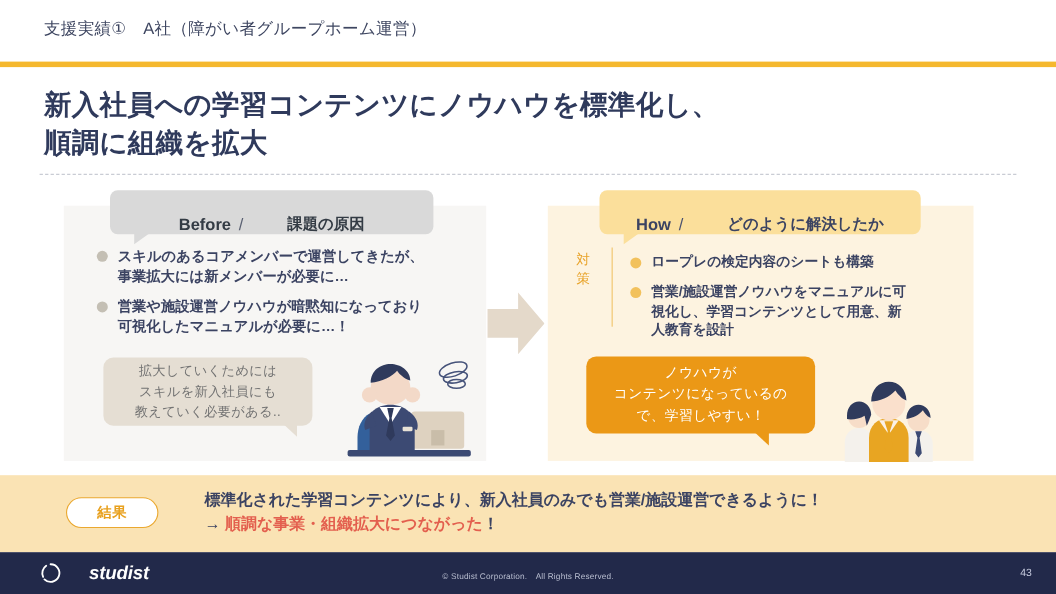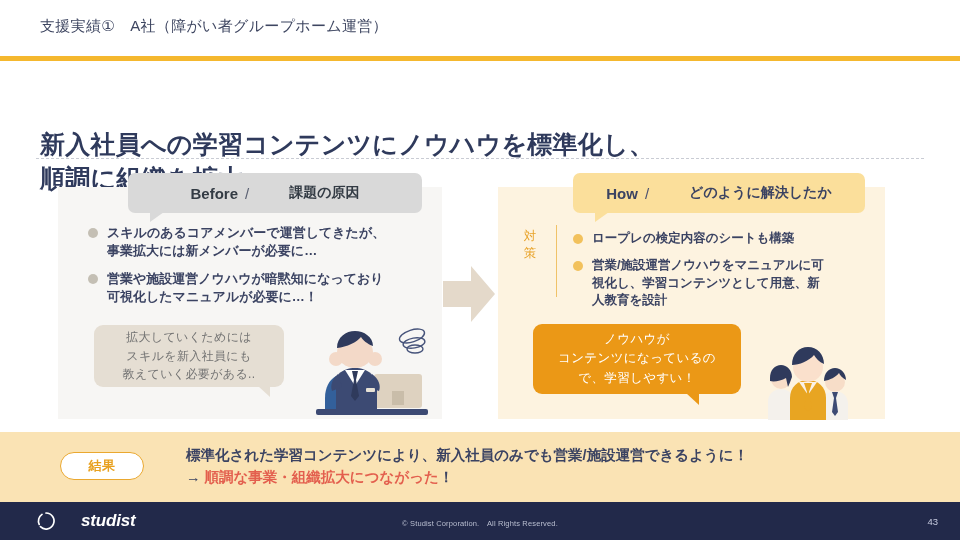--- a/index.html
+++ b/index.html
@@ -18,43 +18,43 @@
     font-size:15px; color:#3e4661; letter-spacing:.02em;
     white-space:nowrap;
   }
   .rule-amber {
     position:absolute; left:0; top:56px; width:960px; height:5px;
     background:#f5b82e;
   }
   .headline {
     position:absolute; left:40px; top:80px; width:880px;
     font-size:25px; font-weight:bold; line-height:1.34;
-    color:#2f3a5c; letter-spacing:.01em;margin-top:48px;
+    color:#2f3a5c; letter-spacing:.01em;
   }
   .headline div { white-space:nowrap; }
   .rule-dash {
     position:absolute; left:36px; top:158px; width:888px; height:0;
     border-top:1.5px dashed #c9ccd4;
   }
 
   
   .panel-before {
     position:absolute; left:58px; top:187px; width:384px; height:232px;
     background:#f7f6f4;
   }
   .panel-how {
     position:absolute; left:498px; top:187px; width:387px; height:232px;
     background:#fdf3e0;
   }
 
   
   .tab {
     position:absolute; height:40px; border-radius:7px;
-    display:flex; align-items:center; justify-content:center;
-    font-size:15px; font-weight:bold; white-space:nowrap;margin-left:28px;
+    display:flex; align-items:flex-end; justify-content:center;
+    font-size:15px; font-weight:bold; white-space:nowrap;
   }
   .tab-before { left:100px; top:173px; width:294px; background:#d9d9d9; color:#333b44; }
   .tab-how    { left:545px; top:173px; width:292px; background:#fbdf9b; color:#3b4362; }
   .tab .slash { font-weight:normal; margin:0 2px 0 7px; color:#5a6072; }
   .tab-how .slash { color:#4a5170; }
   .tab .sub { font-size:14px; font-weight:bold;padding-left:38px; }
   .tab:after {
     content:""; position:absolute; bottom:-9px; left:22px;
     border-left:0 solid transparent; border-right:14px solid transparent;
     border-top:10px solid #d9d9d9;

